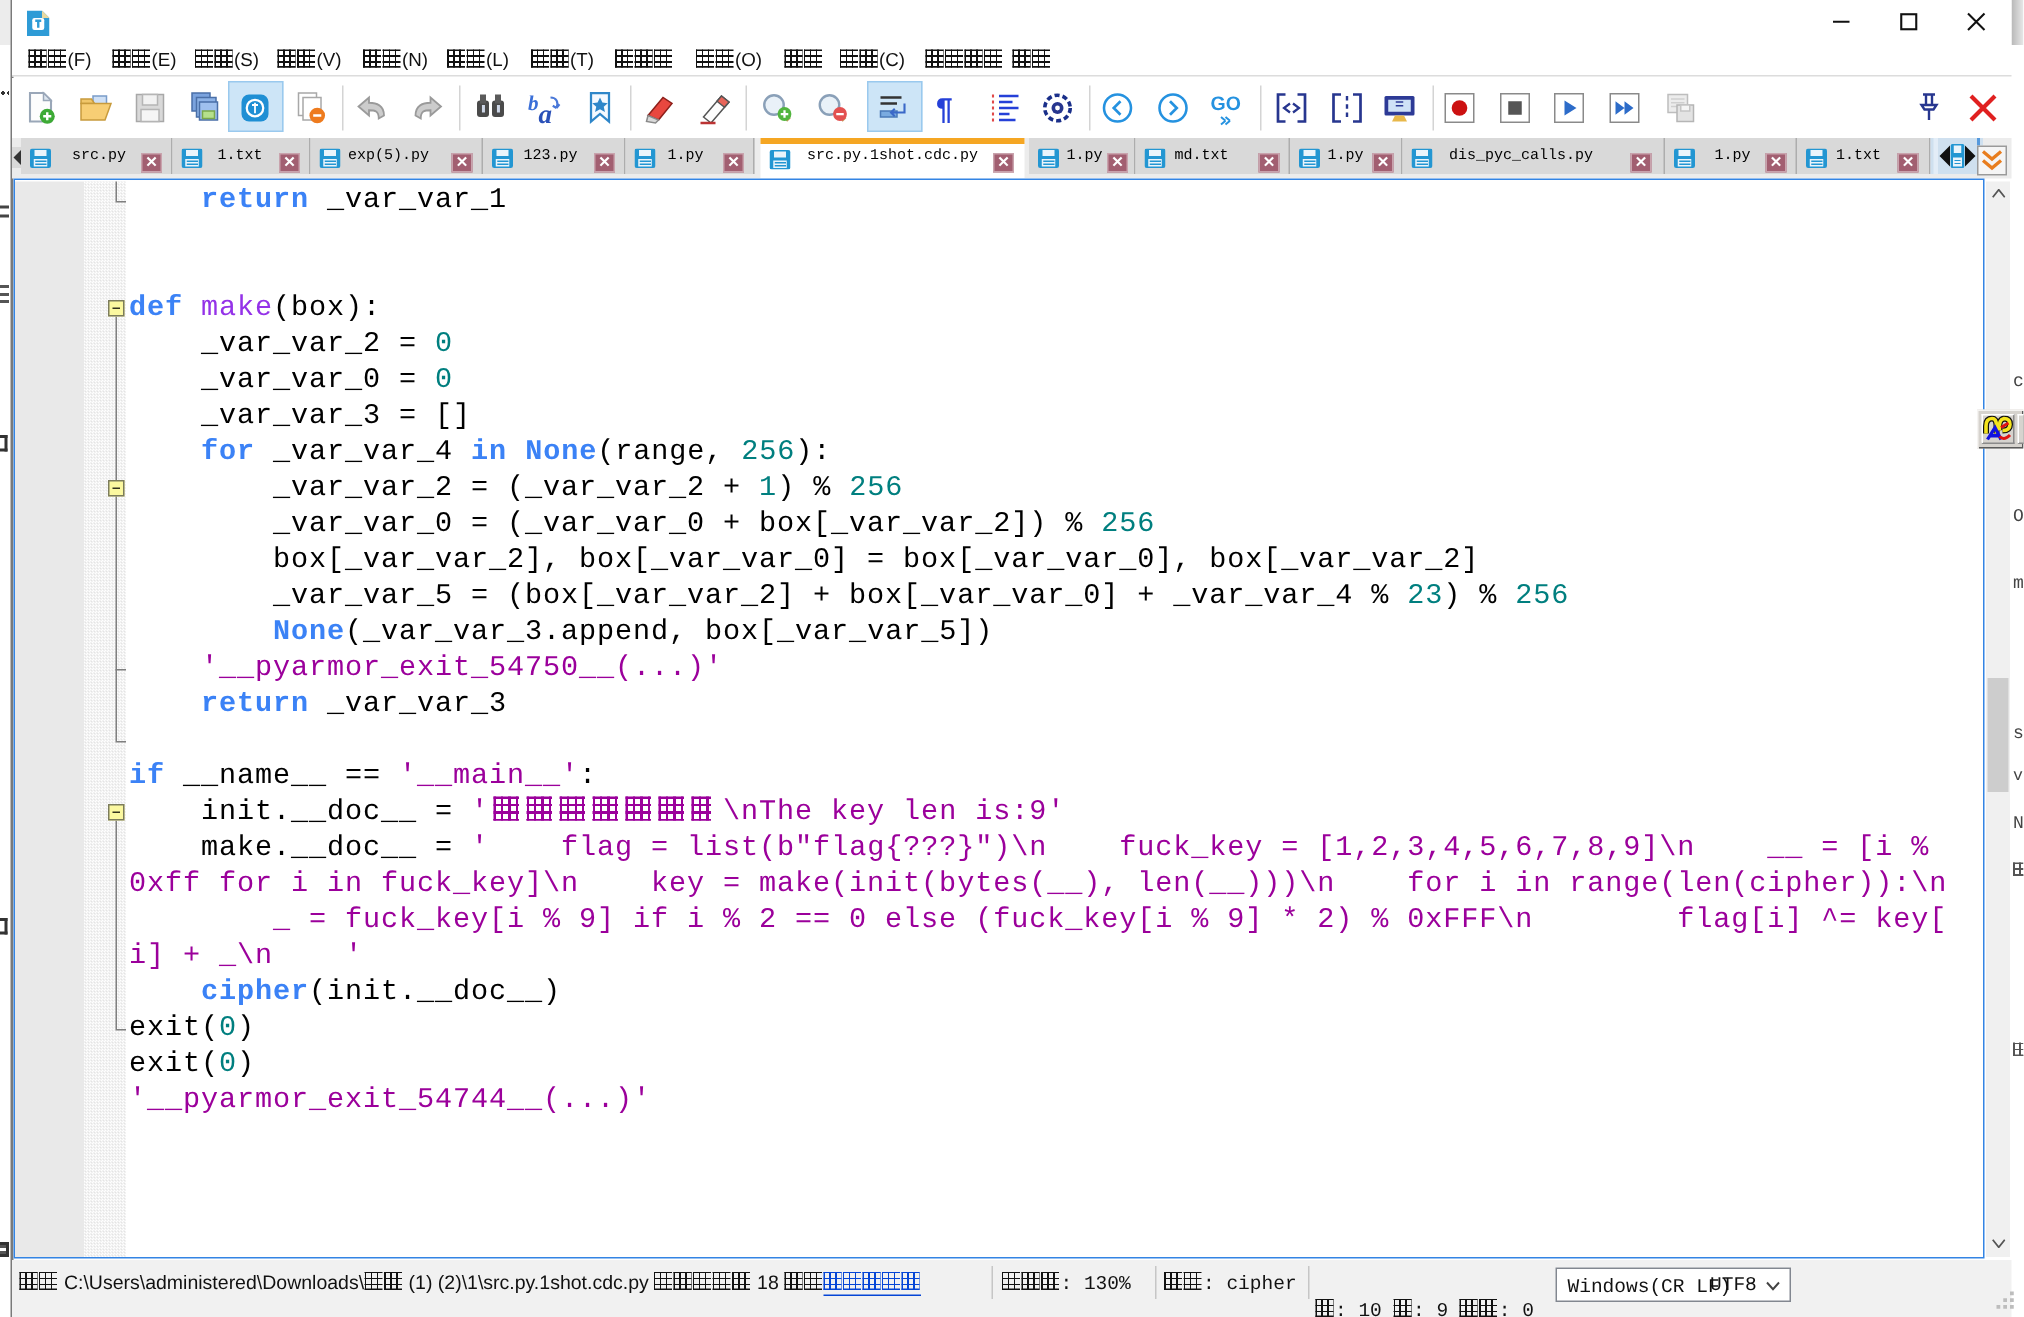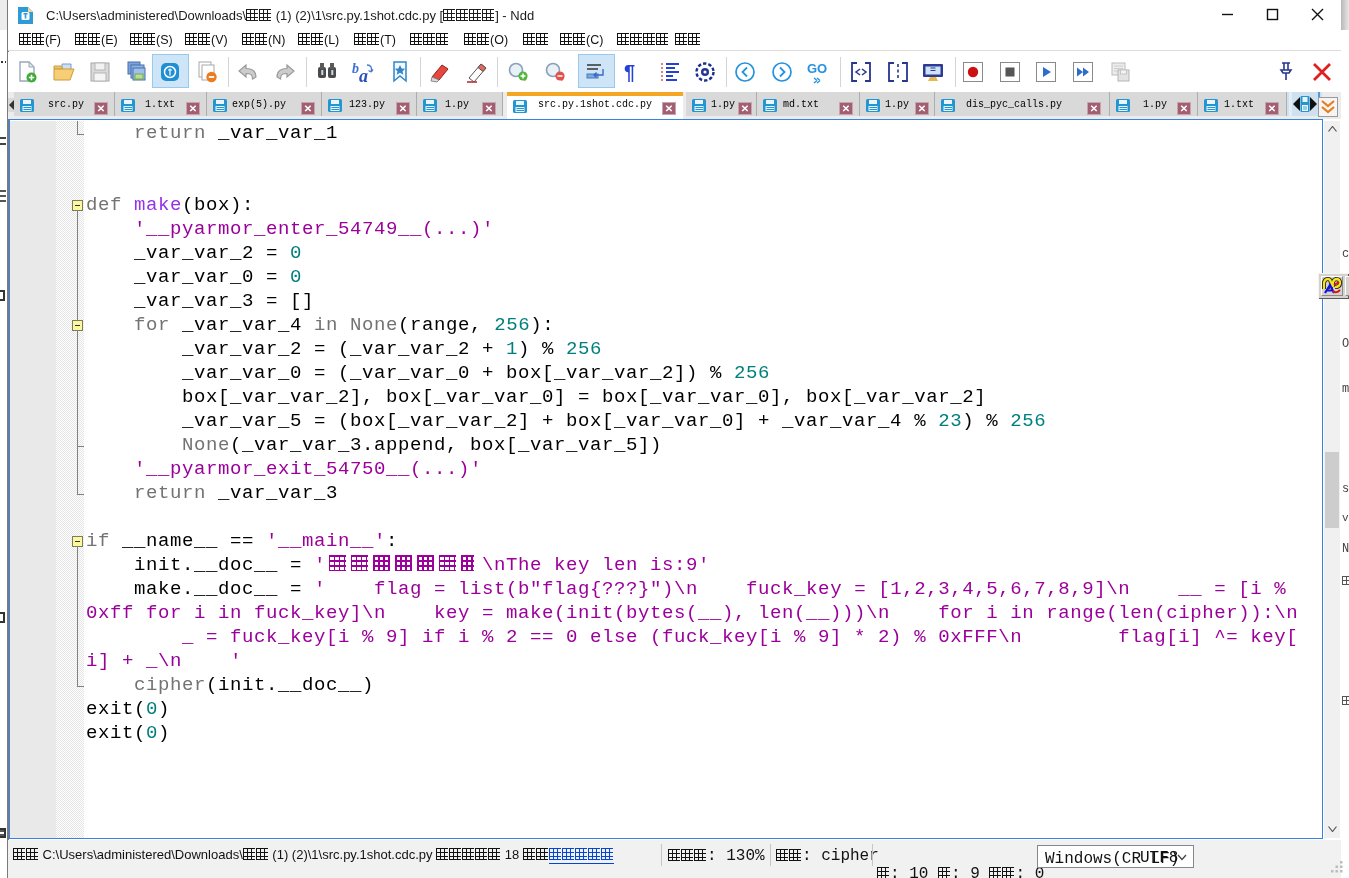--- a/index.html
+++ b/index.html
@@ -25,36 +25,36 @@
 .tab .lbl{position:absolute;top:7px;font-family:"Liberation Mono",monospace;font-size:10px;color:#000;white-space:pre}
 .tab .tx{position:absolute;top:9.5px;width:14px;height:13px;background:#a25f71;border:1px solid #c9a3ad;color:#fff;font-size:10px;font-weight:bold;text-align:center;line-height:11px}
 #atab{position:absolute;top:0;height:27px;background:#fff}
 #atab .bar{position:absolute;left:0;top:0;width:100%;height:4px;background:#f5a623}
 
 #eframe{left:9px;top:119px;width:1314px;height:720px;border:1.5px solid #3384e4;background:#fff}
 #lnm{left:10px;top:120.5px;width:46px;height:717px;background:#e9e9e9}
 #foldm{left:56px;top:120.5px;width:28px;height:717px;background-image:conic-gradient(#e4e4e4 25%,#fff 0 50%,#e4e4e4 0 75%,#fff 0);background-size:2px 2px}
 #lnums{left:10px;top:121px;width:42.5px;font-family:"Liberation Mono",monospace;font-size:14px;line-height:24px;color:#7d7d85;text-align:right;white-space:pre}
 #code{left:86px;top:121px;font-family:"Liberation Mono",monospace;font-size:19px;letter-spacing:0.6px;line-height:24px;white-space:pre;color:#000}
-.k{color:#737373;font-weight:normal}
+.k{color:#3b82f6;font-weight:bold}
 .s{color:#9b009b}
 .n{color:#007f7f}
 .f{color:#9432e8}
 .cjc{display:inline-block;width:17px;height:16px;margin:0 2.5px;vertical-align:-1px;background-image:repeating-linear-gradient(to bottom,currentColor 0 1.5px,transparent 1.5px 5px),repeating-linear-gradient(to right,currentColor 0 1.5px,transparent 1.5px 5px),linear-gradient(currentColor,currentColor);background-size:100% 100%,100% 100%,100% 1.5px;background-position:0 0,0 0,0 100%;background-repeat:no-repeat}
 .fold{position:absolute;width:11px;height:11px;background:#fbf8a0;border:1px solid #7c7c5c;z-index:3}
 .fold:after{content:"";position:absolute;left:2px;top:4px;width:5px;height:1px;background:#33331f}
 .fline{position:absolute;width:1px;background:#808080;z-index:2}
 .ftick{position:absolute;height:1px;background:#808080;z-index:2}
 
 #sbar{left:1324px;top:121px;width:16px;height:717px;background:#f0f0f0}
 #sthumb{left:1325px;top:452px;width:14px;height:76px;background:#cdcdcd}
 
 #status{left:8px;top:839.5px;width:1333px;height:38.5px;background:#f1f1f1;font-size:13px;color:#111}
 .ssep{position:absolute;top:4px;width:1px;height:22px;background:#c6c6c6}
-.smono{font-family:"Liberation Mono",monospace;font-size:16px}
+.smono{font-family:"Liberation Mono",monospace;font-size:13px}
 
 #ledge{left:0;top:0;width:8px;height:878px;background:#fff}
 #redge{left:1341px;top:0;width:8px;height:878px;background:#fff}
 </style></head><body>
 <div id="root">
 <div class="abs" id="ledge">
  <div class="abs" style="left:0;top:0;width:7px;height:30px;background:#ececec"></div>
  <div class="abs" style="left:0;top:60px;width:6px;height:5px;background:radial-gradient(circle 2px at 2px 2px,#333 60%,transparent 61%),radial-gradient(circle 2px at 6px 2px,#333 60%,transparent 61%)"></div>
  <div class="abs" style="left:0;top:137px;width:6px;height:8px;border-top:2px solid #444;border-bottom:2px solid #444"></div>
  <div class="abs" style="left:0;top:190px;width:6px;height:12px;background:repeating-linear-gradient(to bottom,#555 0 2px,transparent 2px 5px)"></div>
@@ -75,21 +75,20 @@
  <div class="abs" style="left:1px;top:570px;width:7px;height:9px;color:#555"><span class="cj" style="width:7px;height:9px"></span></div>
  <div class="abs" style="left:1px;top:690px;width:7px;height:9px;color:#555"><span class="cj" style="width:7px;height:9px"></span></div>
 </div>
 <div class="abs" id="title">
  <svg class="abs" style="left:10px;top:7px" width="15" height="17" viewBox="0 0 15 17">
   <path d="M0 0 H10 L15 5 V17 H0 Z" fill="#2e9bd6"></path>
   <path d="M10 0 L15 5 H10 Z" fill="#e8d9a0"></path>
   <rect x="3.5" y="5" width="8" height="8" rx="1.5" fill="#fff"></rect>
   <path d="M5.5 6.8 H9.5 M7.5 6.8 V11.5" stroke="#2e9bd6" stroke-width="1.6" fill="none"></path>
  </svg>
- <div class="abs" id="ttext">C:\Users\administered\Downloads\<span class="cj"></span><span class="cj"></span> (1) (2)\1\src.py.1shot.cdc.py [<span class="cj"></span><span class="cj"></span><span class="cj"></span><span class="cj"></span>] - Ndd</div>
  <svg class="abs" style="left:1213px;top:5px" width="120" height="20" viewBox="0 0 120 20">
   <path d="M1 9.5 H12" stroke="#111" stroke-width="1.4"></path>
   <rect x="46.5" y="4.5" width="10" height="10" fill="none" stroke="#111" stroke-width="1.4"></rect>
   <path d="M91 4 L102 15 M102 4 L91 15" stroke="#111" stroke-width="1.4"></path>
  </svg>
 </div>
 <div class="abs" id="menu">
  <div class="mi" style="left:11px"><span class="cj"></span><span class="cj"></span>(F)</div>
  <div class="mi" style="left:67px"><span class="cj"></span><span class="cj"></span>(E)</div>
  <div class="mi" style="left:122px"><span class="cj"></span><span class="cj"></span>(S)</div>
@@ -414,21 +413,20 @@
 <div class="fold" style="left:72px;top:320px"></div>
 <div class="ftick" style="left:77px;top:446px;width:7px"></div>
 <div class="ftick" style="left:77px;top:494px;width:7px"></div>
 <div class="fold" style="left:72px;top:536px"></div>
 <div class="fline" style="left:77px;top:547px;height:139px"></div>
 <div class="ftick" style="left:77px;top:686px;width:7px"></div>
 <pre class="abs" id="code"><span class="k">    return</span> _var_var_1
 
 
 <span class="k">def</span> <span class="f">make</span>(box):
-<span class="s">    '__pyarmor_enter_54749__(...)'</span>
     _var_var_2 = <span class="n">0</span>
     _var_var_0 = <span class="n">0</span>
     _var_var_3 = []
     <span class="k">for</span> _var_var_4 <span class="k">in</span> <span class="k">None</span>(range, <span class="n">256</span>):
         _var_var_2 = (_var_var_2 + <span class="n">1</span>) % <span class="n">256</span>
         _var_var_0 = (_var_var_0 + box[_var_var_2]) % <span class="n">256</span>
         box[_var_var_2], box[_var_var_0] = box[_var_var_0], box[_var_var_2]
         _var_var_5 = (box[_var_var_2] + box[_var_var_0] + _var_var_4 % <span class="n">23</span>) % <span class="n">256</span>
         <span class="k">None</span>(_var_var_3.append, box[_var_var_5])
 <span class="s">    '__pyarmor_exit_54750__(...)'</span>
@@ -436,21 +434,21 @@
 
 <span class="k">if</span> __name__ == <span class="s">'__main__'</span>:
     init.__doc__ = <span class="s">'<span class="cjc"></span><span class="cjc"></span><span class="cjc"></span><span class="cjc"></span><span class="cjc"></span><span class="cjc"></span><span class="cjc" style="width:13px;margin-right:8.5px"></span>\nThe key len is:9'</span>
     make.__doc__ = <span class="s">'    flag = list(b"flag{???}")\n    fuck_key = [1,2,3,4,5,6,7,8,9]\n    __ = [i %</span>
 <span class="s">0xff for i in fuck_key]\n    key = make(init(bytes(__), len(__)))\n    for i in range(len(cipher)):\n</span>
 <span class="s">        _ = fuck_key[i % 9] if i % 2 == 0 else (fuck_key[i % 9] * 2) % 0xFFF\n        flag[i] ^= key[</span>
 <span class="s">i] + _\n    '</span>
     <span class="k">cipher</span>(init.__doc__)
 exit(<span class="n">0</span>)
 exit(<span class="n">0</span>)
-</pre>
+<span class="s">'__pyarmor_exit_54744__(...)'</span></pre>
 <div class="abs" id="sbar"></div>
 <svg class="abs" style="left:1328px;top:126px" width="9" height="6" viewBox="0 0 9 6">
       <path d="M0.5 5.5 L4.5 0.5 L8.5 5.5" stroke="#555" stroke-width="1.2" fill="none"></path>
     </svg>
 <svg class="abs" style="left:1328px;top:826px" width="9" height="6" viewBox="0 0 9 6">
       <path d="M0.5 0.5 L4.5 5.5 L8.5 0.5" stroke="#555" stroke-width="1.2" fill="none"></path>
     </svg>
 <div class="abs" id="sthumb"></div>
 <div class="abs" id="status">
 <div class="abs" style="left:5px;top:7px;white-space:nowrap"><span class="cj"></span><span class="cj"></span> C:\Users\administered\Downloads\<span class="cj"></span><span class="cj"></span> (1) (2)\1\src.py.1shot.cdc.py <span class="cj"></span><span class="cj"></span><span class="cj"></span><span class="cj"></span><span class="cj"></span> 18 <span class="cj"></span><span class="cj"></span><span style="color:#0545d6;border-bottom:1px solid #0545d6;padding-bottom:1px"><span class="cj" style="color:#0545d6"></span><span class="cj" style="color:#0545d6"></span><span class="cj" style="color:#0545d6"></span><span class="cj" style="color:#0545d6"></span><span class="cj" style="color:#0545d6"></span></span></div>

